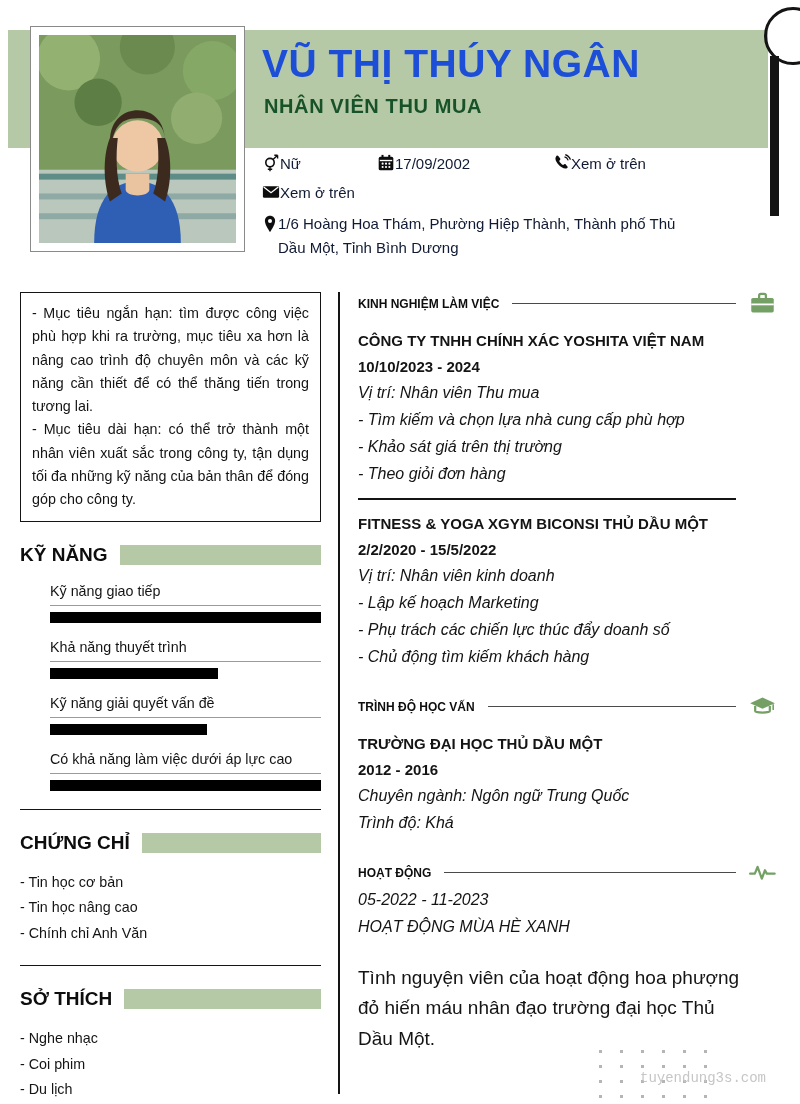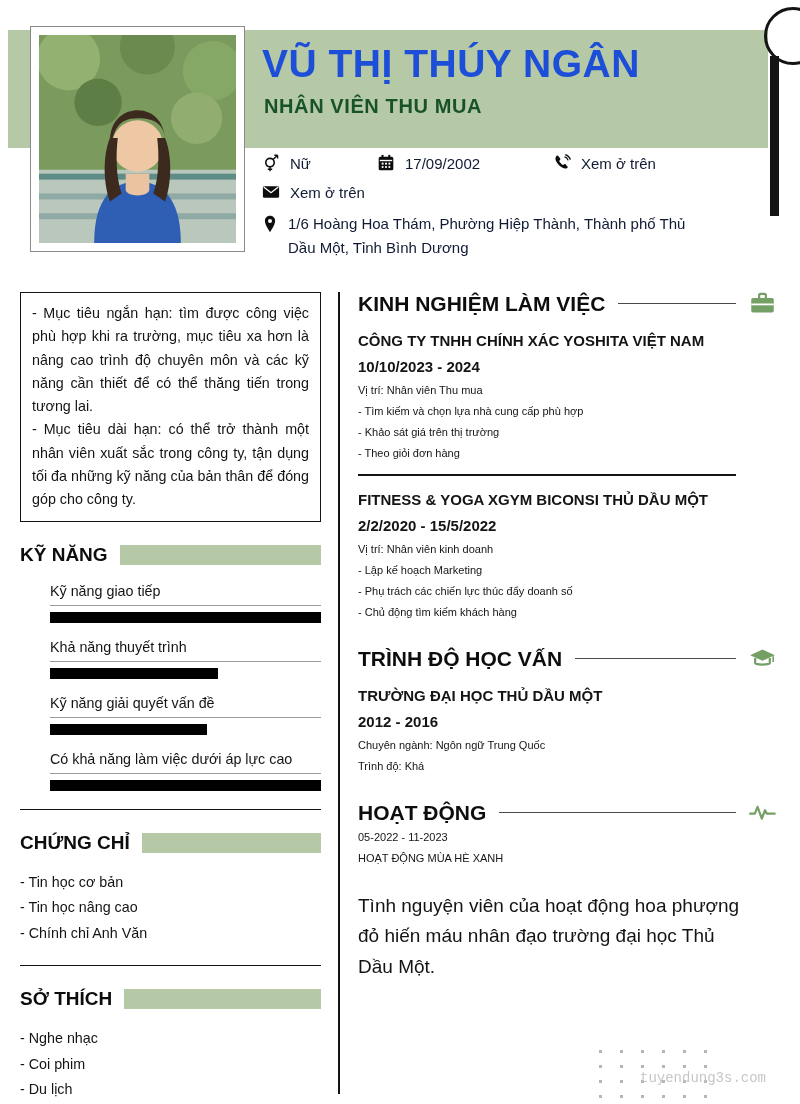--- a/index.html
+++ b/index.html
@@ -14,21 +14,21 @@
   .accent-bar { position:absolute; left:770px; top:56px; width:9px; height:160px; background:#141414; }
   
   .photo-frame { position:absolute; left:30px; top:26px; width:215px; height:226px; background:#fff; border:1px solid #8a8a8a; padding:8px; }
   .photo { width:100%; height:100%; display:block; }
   
   .name { position:absolute; left:262px; top:42px; font-size:39px; font-weight:bold; letter-spacing:.5px; color:#1d4ed8; white-space:nowrap; }
   .job-title { position:absolute; left:264px; top:95px; font-size:20px; font-weight:bold; letter-spacing:.6px; color:var(--title-green,#175229); }
   
   .contact { position:absolute; left:262px; top:154px; width:490px; font-size:15px; color:#101a33; }
   .contact-row { display:flex; align-items:center; margin-bottom:11px; }
-  .cgroup { display:flex; align-items:center; gap:10px; }
+  .cgroup { display:flex; align-items:center; }
   .g1 { width:115px; } .g2 { width:176px; }
   .cicon { display:inline-flex; width:18px; height:18px; color:#0d0d0d; flex:none; }
   .cicon svg { width:100%; height:100%; }
   .row-addr, .addr { align-items:flex-start; }
   .addr .cicon { margin-top:2px; width:16px; height:20px; }
   .addr-text { width:400px; line-height:1.6; }
   
   .left-col { position:absolute; left:20px; top:292px; width:301px; }
   .objective-box { border:1.6px solid #141414; padding:9px 11px; font-size:14.3px; line-height:1.63; text-align:justify; }
   .side-heading { display:flex; align-items:center; gap:12px; margin-top:22px; font-size:19px; font-weight:bold; color:#0d0d0d; }
@@ -36,27 +36,27 @@
   .skills-list { margin-top:12px;margin-left:30px; }
   .skill { margin-bottom:11px; }
   .skill-label { font-size:14.3px; padding:5px 0 6px; border-bottom:1px solid #9b9b9b; }
   .skill-bar { height:11px; background:#000; margin-top:6px; width:100%; }
   .sep { border-top:1.4px solid #141414; margin-top:18px; }
   .plain-list { margin-top:16px; font-size:14.3px; line-height:1.8; }
   
   .vdivider { position:absolute; left:338px; top:292px; width:2px; height:802px; background:#141414; }
   
   .right-col { position:absolute; left:358px; top:290px; width:418px; }
-  .main-heading { display:flex; align-items:center; gap:13px; font-size:21px; font-weight:bold; color:#0d0d0d; }
+  .main-heading { display:flex; align-items:center; gap:13px; font-size:12px; font-weight:bold; color:#0d0d0d; }
   .main-heading .rule { flex:1; border-top:1.5px solid #4a4a4a; }
   .micon { width:27px; height:27px; color:var(--icon-green,#74a065); flex:none; display:inline-flex; }
   .micon svg { width:100%; height:100%; }
   .job-company { font-size:15px; font-weight:bold; margin-top:15px; width:382px; }
   .job-period { font-size:15px; font-weight:bold; margin-top:9px; }
-  .rline { font-size:11px; margin-top:9px; width:382px; }
+  .rline { font-size:16px; margin-top:9px; width:382px;font-style:italic; }
   .job-sep { border-top:2px solid #141414; margin-top:15px; width:378px; }
   .mh2 { margin-top:27px; }
   .desc { font-size:19px; margin-top:27px; width:386px; line-height:1.6; }
   
   .dots { position:absolute; left:590px; top:1044px; width:128px; height:58px;
           background-image:radial-gradient(circle,#b5b5b5 1.5px,transparent 1.7px); background-size:21px 15px; }
   .watermark { position:absolute; left:640px; top:1070px; font-family:"Liberation Mono", monospace; font-size:14px; color:var(--watermark-gray,#c6c6c6); }
 </style>
 </head>
 <body>

